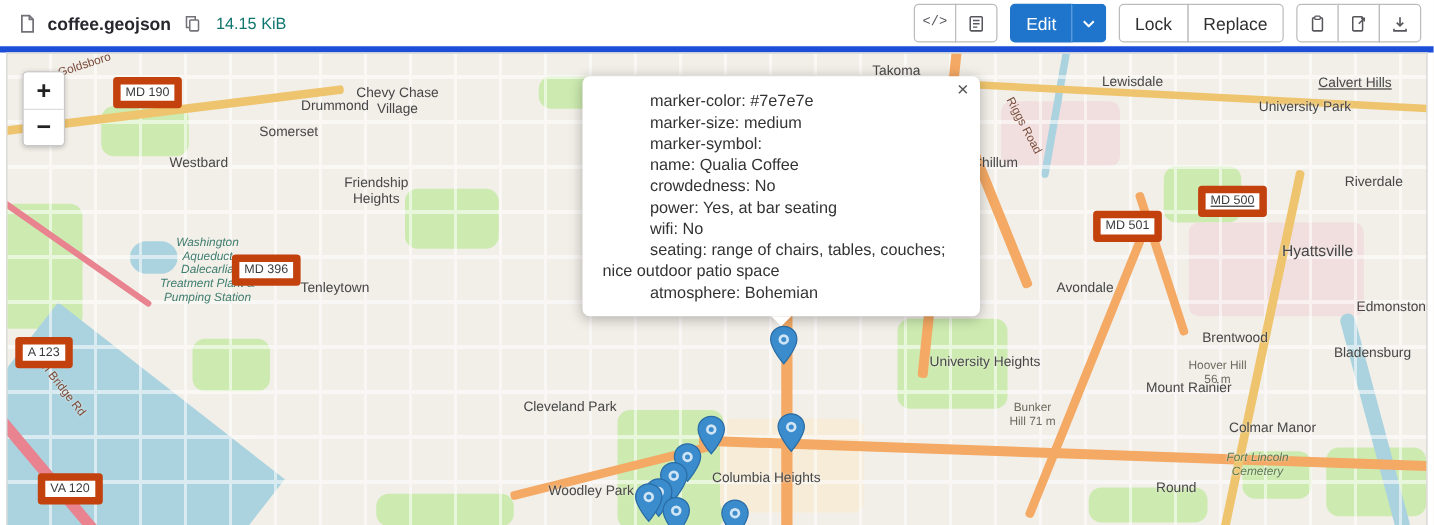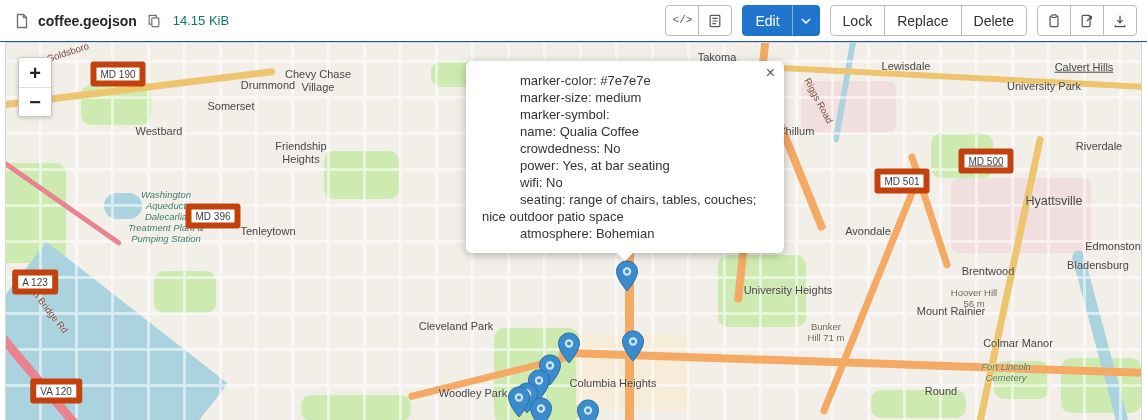--- a/index.html
+++ b/index.html
@@ -7,21 +7,21 @@
   body {
     width:1147px; height:420px; overflow:hidden;
     font-family:"Liberation Sans", sans-serif;
     background:#fff; color:#303030;
   }
 
   
   .file-header {
     height:42px; display:flex; align-items:center;
     padding:0 10px 0 14px; gap:8px; background:#fff;
-    border-bottom:1px solid #1d4ed8;
+    border-bottom:5px solid #1d4ed8;
   }
   .file-header svg { display:block; }
   .fname { font-weight:bold; font-size:14px; color:#28272d; }
   .fsize { font-size:13px; color:#0f766e; margin-left:2px; }
   .mini-icon-btn {
     border:none; background:transparent; padding:2px; cursor:pointer;
     display:inline-flex; align-items:center; border-radius:3px;
   }
   .hdr-right { margin-left:auto; display:flex; align-items:center; gap:10px; }
   .gl-btn {
@@ -147,21 +147,20 @@
           <svg width="10" height="6" viewBox="0 0 10 6">
               <path d="M1 1l4 4 4-4" fill="none" stroke="#fff" stroke-width="1.6"></path>
             </svg>
         </span>
       </button>
     </div>
 
     <div class="btn-group">
       <button class="gl-btn">Lock</button>
       <button class="gl-btn">Replace</button>
-      <button class="gl-btn">Delete</button>
     </div>
 
     <div class="btn-group">
       <button class="gl-btn icon-only">
         <span>
           <svg width="14" height="14" viewBox="0 0 16 16">
               <rect x="3.5" y="2.5" width="9" height="12" rx="1" fill="none" stroke="#57565c" stroke-width="1.4"></rect>
               <rect x="5.5" y="1" width="5" height="3" rx="0.8" fill="#fff" stroke="#57565c" stroke-width="1.2"></rect>
             </svg>
         </span>
@@ -241,21 +240,21 @@
       <span class="map-label " style="left: 1038px; top: 43px; transform: translate(-50%, -50%);">University Park</span>
       <span class="map-label " style="left: 1078px; top: 24px; transform: translate(-50%, -50%); text-decoration: underline;">Calvert Hills</span>
       <span class="map-label roadlbl" style="left: 812px; top: 58px; transform: translate(-50%, -50%) rotate(62deg);">Riggs Road</span>
       <span class="map-label " style="left: 790px; top: 88px; transform: translate(-50%, -50%);">Chillum</span>
       <span class="map-label " style="left: 1093px; top: 103px; transform: translate(-50%, -50%);">Riverdale</span>
       <span class="map-label big" style="left: 1048px; top: 158px; transform: translate(-50%, -50%);">Hyattsville</span>
       <span class="map-label " style="left: 862px; top: 188px; transform: translate(-50%, -50%);">Avondale</span>
       <span class="map-label " style="left: 1107px; top: 203px; transform: translate(-50%, -50%);">Edmonston</span>
       <span class="map-label " style="left: 982px; top: 228px; transform: translate(-50%, -50%);">Brentwood</span>
       <span class="map-label " style="left: 782px; top: 247px; transform: translate(-50%, -50%);">University Heights</span>
-      <span class="map-label " style="left: 1092px; top: 222px; transform: translate(-50%, -50%);">Bladensburg</span>
+      <span class="map-label " style="left: 1092px; top: 240px; transform: translate(-50%, -50%);">Bladensburg</span>
       <span class="map-label wrap hill" style="left: 968px; top: 256px; width: 48px; transform: translate(-50%, -50%);">Hoover Hill 56 m</span>
       <span class="map-label " style="left: 945px; top: 268px; transform: translate(-50%, -50%);">Mount Rainier</span>
       <span class="map-label wrap hill" style="left: 820px; top: 290px; width: 44px; transform: translate(-50%, -50%);">Bunker Hill 71 m</span>
       <span class="map-label " style="left: 1012px; top: 300px; transform: translate(-50%, -50%);">Colmar Manor</span>
       <span class="map-label wrap cem" style="left: 1000px; top: 330px; width: 66px; transform: translate(-50%, -50%);">Fort Lincoln Cemetery</span>
       <span class="map-label " style="left: 935px; top: 348px; transform: translate(-50%, -50%);">Round</span>
     </div>
   <div class="layer" id="shields">
       <span class="map-shield" style="left: 112px; top: 31px; transform: translate(-50%, -50%);">MD 190</span>
       <span class="map-shield" style="left: 207px; top: 173px; transform: translate(-50%, -50%);">MD 396</span>

